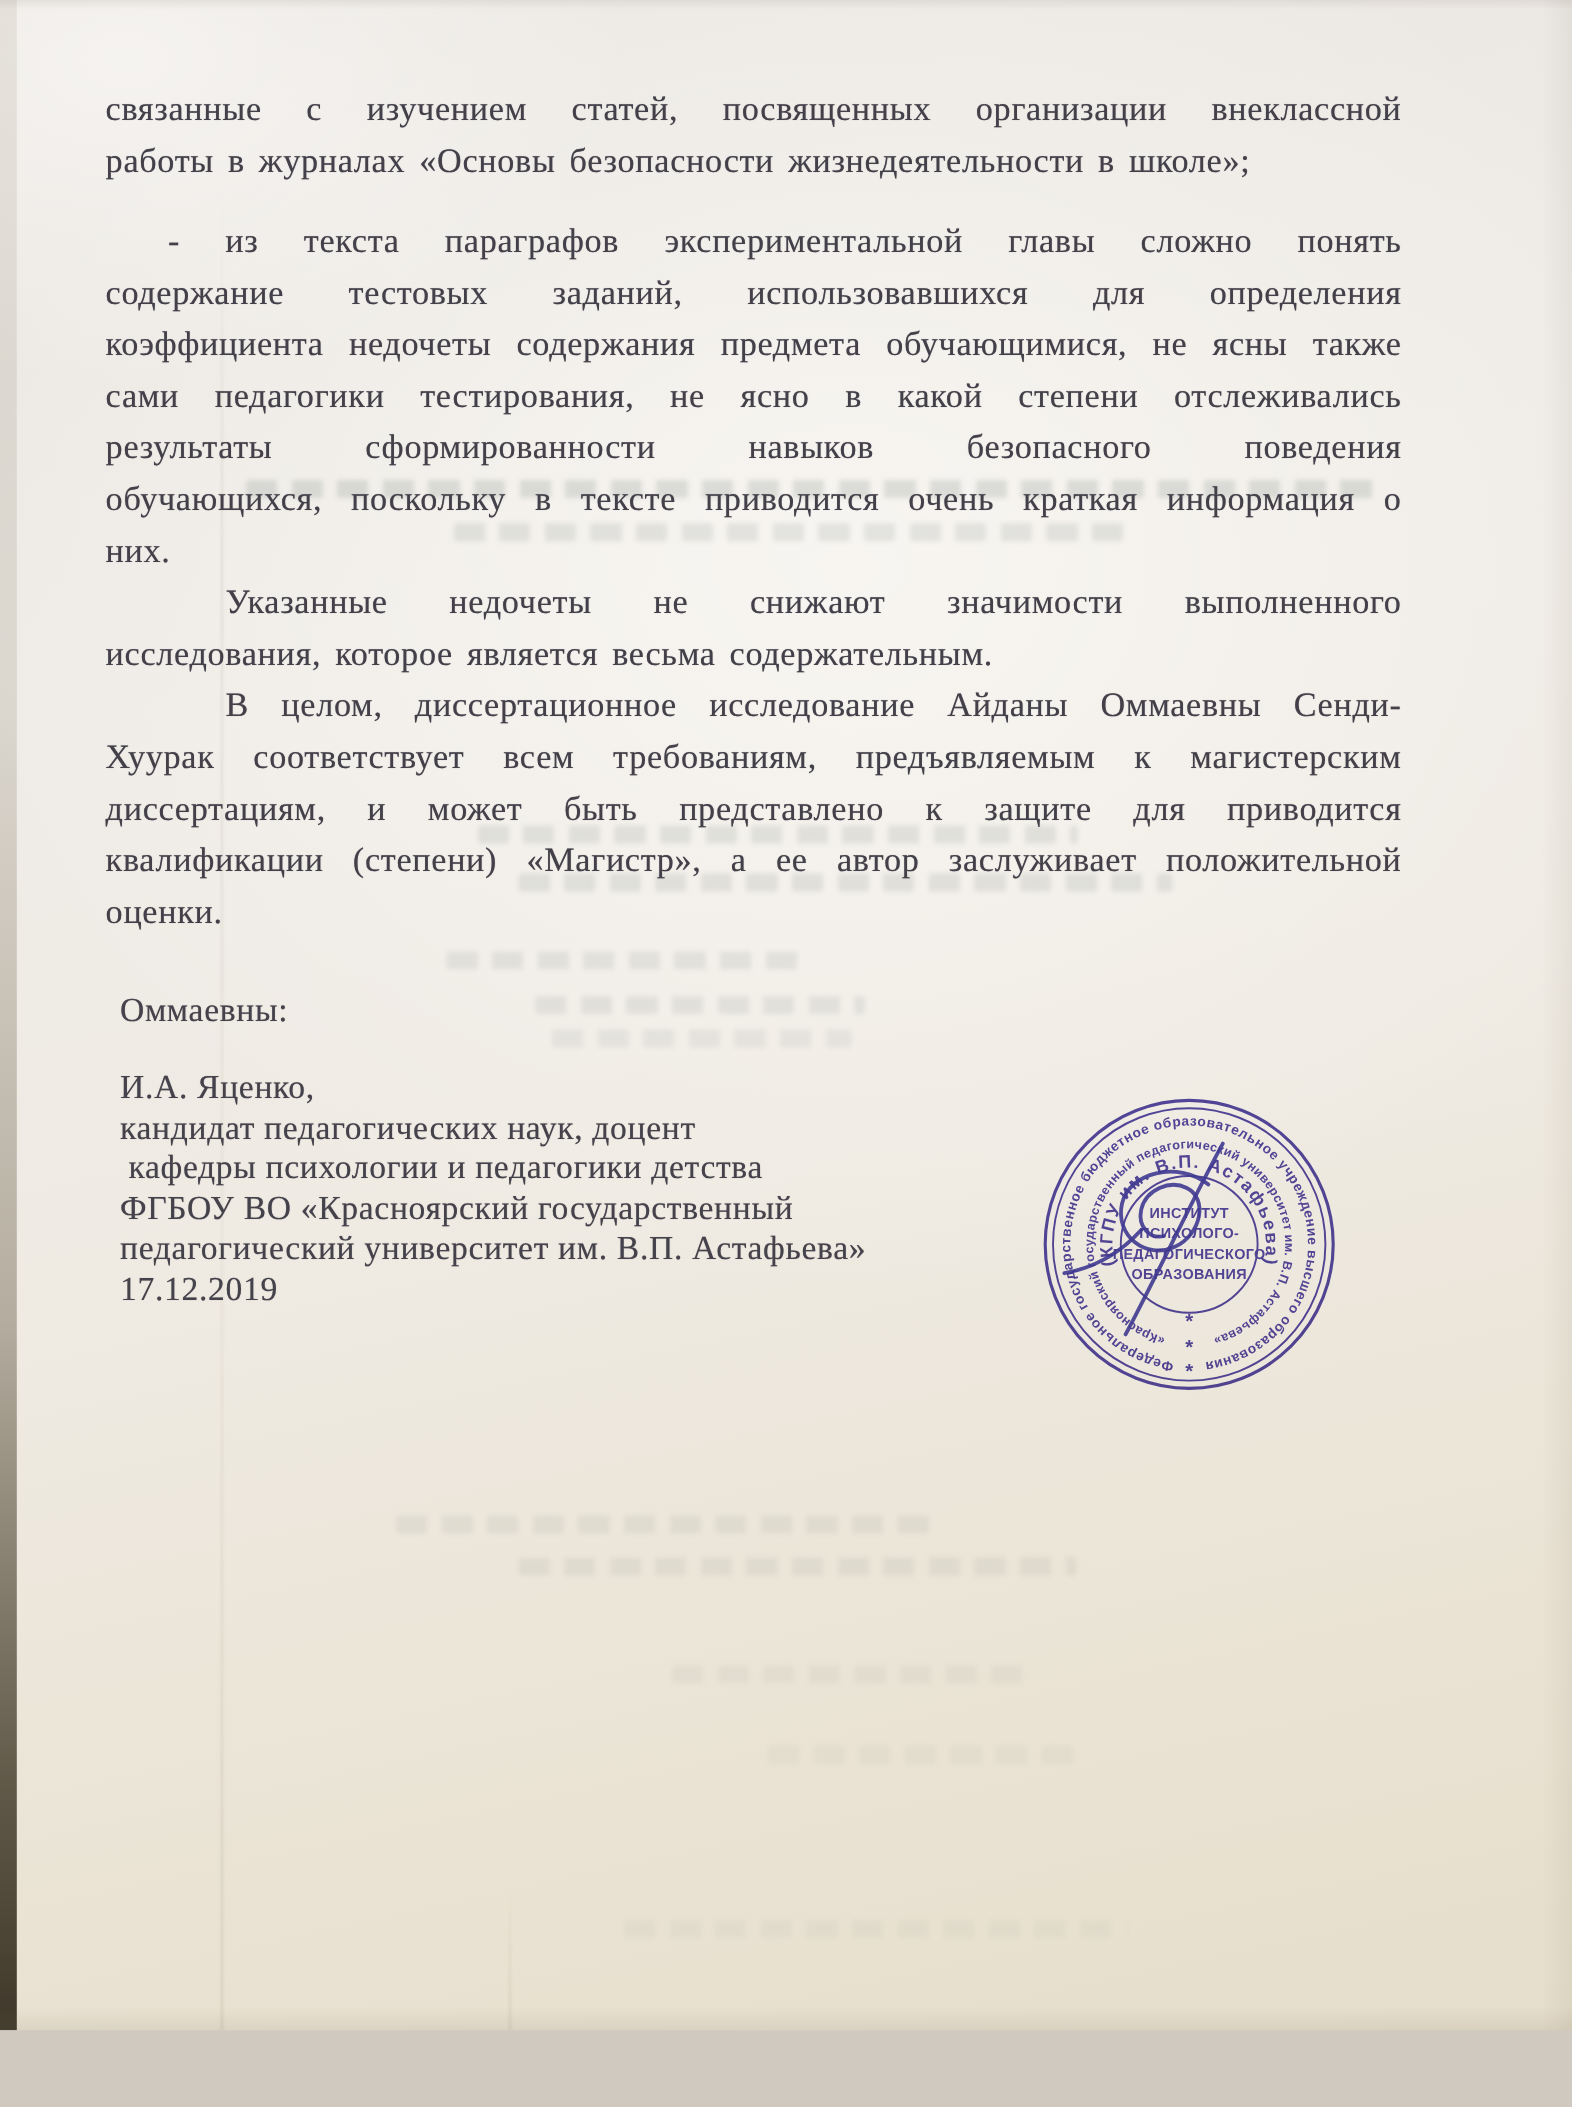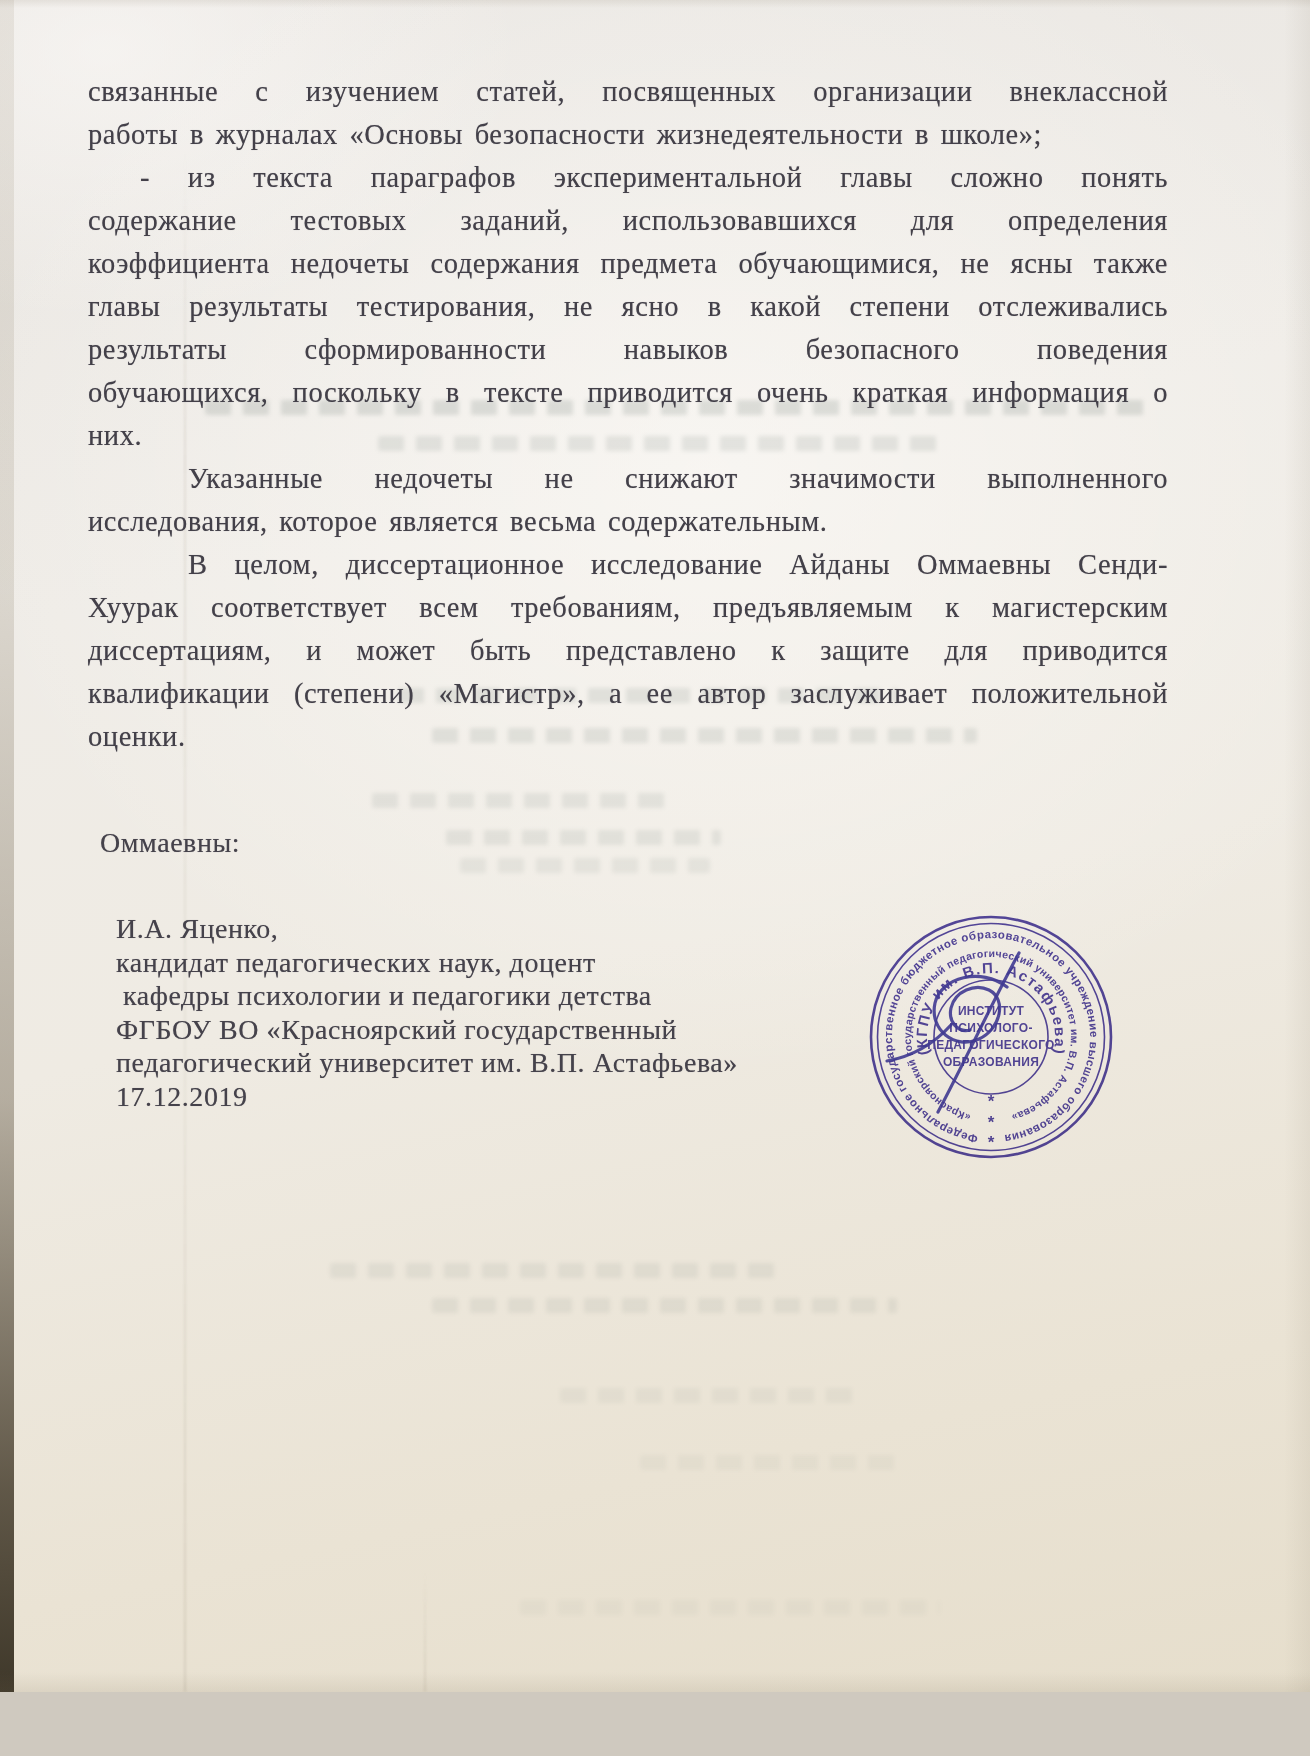--- a/index.html
+++ b/index.html
@@ -27,28 +27,28 @@
   .crease2{position:absolute;left:424px;bottom:0;height:120px;width:2px;
     background:linear-gradient(180deg, rgba(150,140,120,0), rgba(150,140,120,.18));filter:blur(1px);}
 
   .main-text{position:absolute;left:88px;top:70px;width:1080px;
     font-size:28.5px;line-height:43px;color:#434049;
     letter-spacing:.02em;word-spacing:.14em;
     text-shadow:0 0 .7px rgba(66,63,74,.5);}
   .tline{height:43px;}
   .tline.j{text-align:justify;text-align-last:justify;text-justify:inter-word;}
   .tline.ind-md{text-indent:100px;}
-  .tline.ind-sm{text-indent:52px;}
+  .tline.ind-sm{text-indent:52px;margin-top:24px;}
 
   .rev-label{position:absolute;left:100px;top:826px;
     font-size:28px;line-height:34px;color:#45424b;letter-spacing:.02em;
     text-shadow:0 0 .7px rgba(66,63,74,.5);}
-  .rev-lines{position:absolute;left:100px;top:912px;
+  .rev-lines{position:absolute;left:100px;top:890px;
     font-size:28px;line-height:33.5px;color:#45424b;letter-spacing:.02em;
-    text-shadow:0 0 .7px rgba(66,63,74,.5);margin-left:16px;}
+    text-shadow:0 0 .7px rgba(66,63,74,.5);}
   .rev-lines > div:nth-child(3){padding-left:7px;}
 
   .ghost{position:absolute;height:15px;border-radius:3px;pointer-events:none;
     background:repeating-linear-gradient(90deg, rgba(104,118,112,.55) 0 26px, rgba(104,118,112,0) 26px 38px);
     filter:blur(2.3px);}
 
   .stamp-wrap{position:absolute;left:841px;top:887px;width:300px;height:300px;
     mix-blend-mode:multiply;opacity:.93;filter:blur(.2px);}
   .stamp-wrap svg{display:block;}
   .ring{fill:var(--ink,#4a3ca2);font-family:"Liberation Sans","DejaVu Sans",sans-serif;font-weight:600;}
@@ -88,21 +88,21 @@
       <div class="ghost" style="left: 640px; top: 1455px; width: 260px; opacity: 0.1;"></div>
       <div class="ghost" style="left: 520px; top: 1600px; width: 420px; opacity: 0.09;"></div>
     </div>
 
   <div class="main-text" id="main-text">
       <div class="tline j">связанные с изучением статей, посвященных организации внеклассной</div>
       <div class="tline">работы в журналах «Основы безопасности жизнедеятельности в школе»;</div>
       <div class="tline j ind-sm">- из текста параграфов экспериментальной главы сложно понять</div>
       <div class="tline j">содержание тестовых заданий, использовавшихся для определения</div>
       <div class="tline j">коэффициента недочеты содержания предмета обучающимися, не ясны также</div>
-      <div class="tline j">главы результаты тестирования, не ясно в какой степени отслеживались</div>
+      <div class="tline j">сами педагогики тестирования, не ясно в какой степени отслеживались</div>
       <div class="tline j">результаты сформированности навыков безопасного поведения</div>
       <div class="tline j">обучающихся, поскольку в тексте приводится очень краткая информация о</div>
       <div class="tline">них.</div>
       <div class="tline j ind-md">Указанные недочеты не снижают значимости выполненного</div>
       <div class="tline">исследования, которое является весьма содержательным.</div>
       <div class="tline j ind-md">В целом, диссертационное исследование Айданы Оммаевны Сенди-</div>
       <div class="tline j">Хуурак соответствует всем требованиям, предъявляемым к магистерским</div>
       <div class="tline j">диссертациям, и может быть представлено к защите для приводится</div>
       <div class="tline j">квалификации (степени) «Магистр», а ее автор заслуживает положительной</div>
       <div class="tline">оценки.</div>

